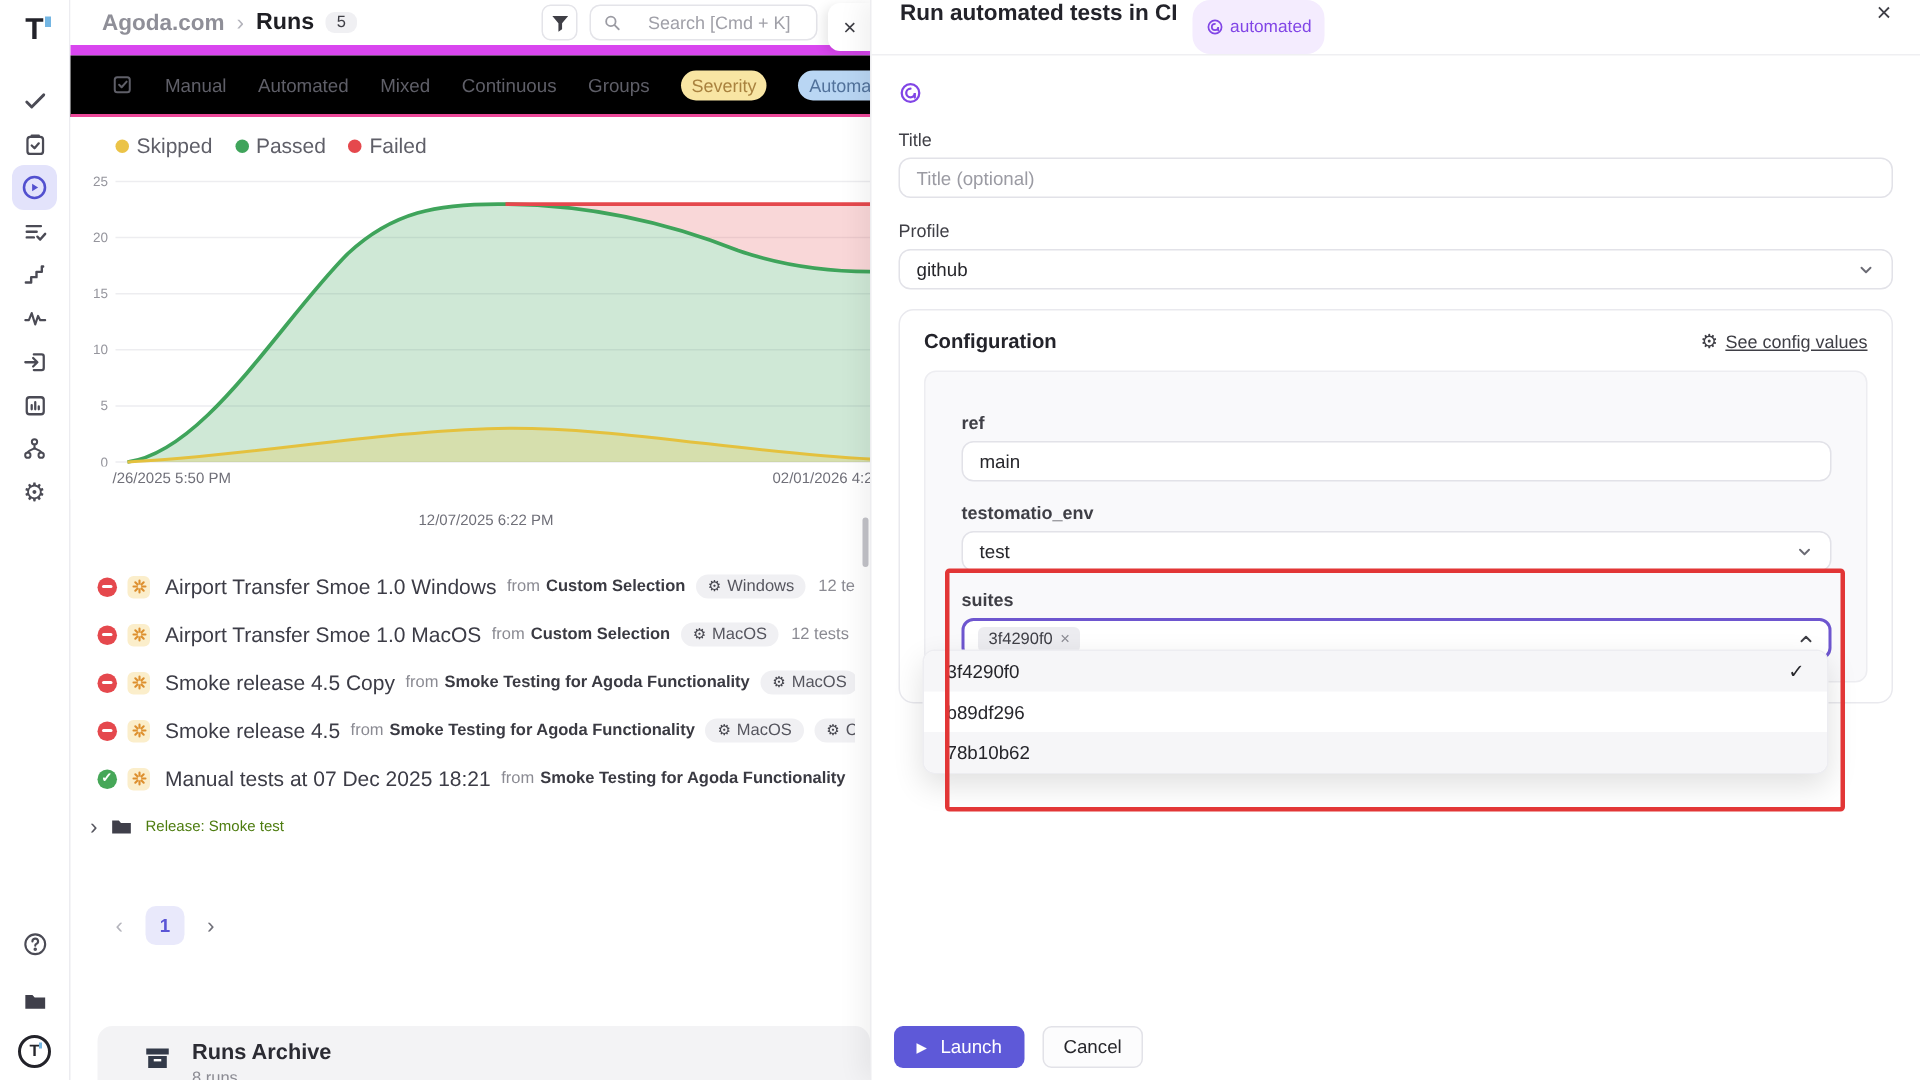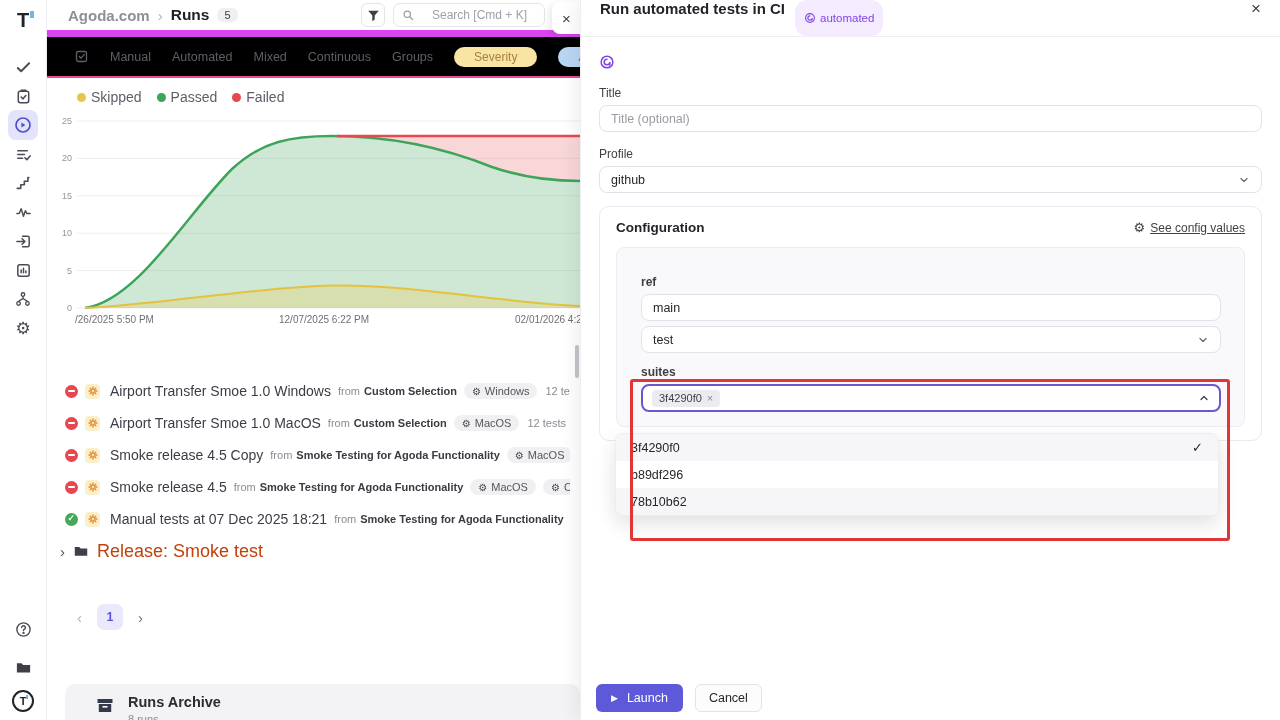--- a/index.html
+++ b/index.html
@@ -32,21 +32,21 @@
   .count-badge { background:#f0f0f3; border-radius:6px; padding:1px 7px; font-size:11px; color:#3f3f46; }
   .icon-btn { width:24px; height:24px; border:1px solid #e4e4e9; border-radius:6px;
     display:flex; align-items:center; justify-content:center; color:#3f3f46; background:#fff; cursor:pointer; }
   #search-box { width:152px; height:24px; border:1px solid #e4e4e9; border-radius:7px;
     display:flex; align-items:center; gap:18px; padding:0 8px; color:#a0a0a8; font-size:12px; cursor:text; }
 
   
   #tabs { position:absolute; left:47px; top:37px; width:533px; height:41px;
     border-bottom:2px solid #ec4899; display:flex; align-items:center; padding-left:27px; gap:21px; background:#000000; }
   .tab { font-size:12.5px; color:#5f5f68; cursor:pointer; white-space:nowrap; }
-  .pill { font-size:12px; padding:3px 20px; border-radius:12px; cursor:pointer; }
+  .pill { font-size:12px; padding:3px 7px; border-radius:12px; cursor:pointer; }
   .pill.sev { background:#f8e5a3; color:#a9823f; }
   .pill.auto { background:#b9d6f3; color:#52729b; }
 
   
   #chart { position:absolute; left:47px; top:78px; width:533px; height:255px; background:#fff; }
   #legend { display:flex; gap:15px; padding:11px 0 0 30px; }
   .leg-item { display:flex; align-items:center; gap:5px; font-size:14px; color:#5f5f68; }
   .dot { width:9px; height:9px; border-radius:50%; }
   #plot { position:absolute; left:0; top:31px; }
   #xlabels { position:absolute; left:0; top:236px; width:533px; height:14px; font-size:10px; color:#6f6f78; }
@@ -65,21 +65,21 @@
     display:flex; align-items:center; justify-content:center; flex:none; }
   .run-title { font-size:14px; color:#3c3c46; margin-left:10px; }
   .from-w { font-size:11px; color:#8b8b93; margin-left:7px; }
   .from-src { font-size:11px; font-weight:700; color:#3a3a42; margin-left:4px; }
   .env-badge { display:inline-flex; align-items:center; gap:4px; background:#f0f0f3; border-radius:10px;
     padding:2px 8px; font-size:11px; color:#55555e; margin-left:7px; }
   .env-badge .gear-g { font-size:10px; color:#44444c; }
   .tests { font-size:11px; color:#8b8b93; margin-left:8px; }
   .folder-row { height:32px; display:flex; align-items:center; padding-left:23px; cursor:pointer; }
   .chev-r { font-size:15px; color:#55555e; margin-right:8px; line-height:1; }
-  .folder-title { font-size:18px; color:#c2410c; margin-left:8px; }
+  .folder-title { font-size:10px; color:#4d7c0f; margin-left:8px; }
 
   
   #pagination { position:absolute; left:47px; top:604px; display:flex; align-items:center; gap:15px; padding-left:30px; }
   .pg-ch { font-size:15px; color:#b4b4bc; cursor:pointer; }
   .pg-ch.en { color:#6f6f78; }
   .pg-num { width:26px; height:26px; background:#e9e9fb; color:#5a55d6; border-radius:7px;
     display:flex; align-items:center; justify-content:center; font-size:12.5px; font-weight:700; cursor:pointer; }
 
   
   #archive { position:absolute; left:65px; top:684px; width:515px; height:36px; background:#f3f3f5;
@@ -296,21 +296,21 @@
     </g>
     <path fill="rgba(63,164,91,0.25)" d="M38,199 C90,192 140,105 185,60 C215,32 245,27 285,27 C340,27 395,38 445,58 C480,70 510,72 533,72 L533,199 Z"></path>
     <path fill="rgba(229,72,77,0.22)" d="M285,27 L533,27 L533,72 C510,72 480,70 445,58 C395,38 340,27 285,27 Z"></path>
     <path fill="rgba(235,200,70,0.28)" d="M38,199 C110,196 210,178 285,176.6 C360,175 450,193 533,197 L533,199 Z"></path>
     <path fill="none" stroke="#3fa45b" stroke-width="2.5" d="M38,199 C90,192 140,105 185,60 C215,32 245,27 285,27 C340,27 395,38 445,58 C480,70 510,72 533,72"></path>
     <path fill="none" stroke="#e5484d" stroke-width="2.5" d="M290,27 L533,27"></path>
     <path fill="none" stroke="#e4c13e" stroke-width="2" d="M38,199 C110,196 210,178 285,176.6 C360,175 450,193 533,197"></path>
   </svg>
   <div id="xlabels">
     <span style="left:28px;">/26/2025 5:50 PM</span>
-    <span style="left:232px;">12/07/2025 6:22 PM</span>
+    <span style="left:232px;margin-top:28px;">12/07/2025 6:22 PM</span>
     <span style="left:468px; width:65px; overflow:hidden;">02/01/2026 4:21 PM</span>
   </div>
 </div>
 
 <div id="runs">
   <div class="run-row">
     <span class="st failed"></span>
     <span class="spark">
         <svg width="10" height="10" viewBox="0 0 10 10" stroke="#dd8f2e" stroke-width="1.4" stroke-linecap="round">
           <path d="M5 1v2.2M5 6.8V9M1 5h2.2M6.8 5H9M2.2 2.2l1.5 1.5M6.3 6.3l1.5 1.5M7.8 2.2L6.3 3.7M3.7 6.3L2.2 7.8"></path>
@@ -459,20 +459,21 @@
         <span id="see-values">
           <span style="font-size:13px;">⚙</span>
           <u>See config values</u>
         </span>
       </div>
       <div id="sub-card">
         <div class="sub-label">ref</div>
         <div class="t-input">
           <span>main</span>
         </div>
+        <div class="sub-label mt14">testomatio_env</div>
         <div class="sel">
           <span>test</span>
           <span class="sp"></span>
           <svg width="12" height="12" viewBox="0 0 16 16" fill="none" stroke="#6b6b74" stroke-width="1.7" stroke-linecap="round" stroke-linejoin="round">
               <path d="M4 6l4 4 4-4"></path>
             </svg>
         </div>
         <div class="sub-label" style="margin-top:12px;">suites</div>
         <div id="suites-field">
           <span class="chip">

